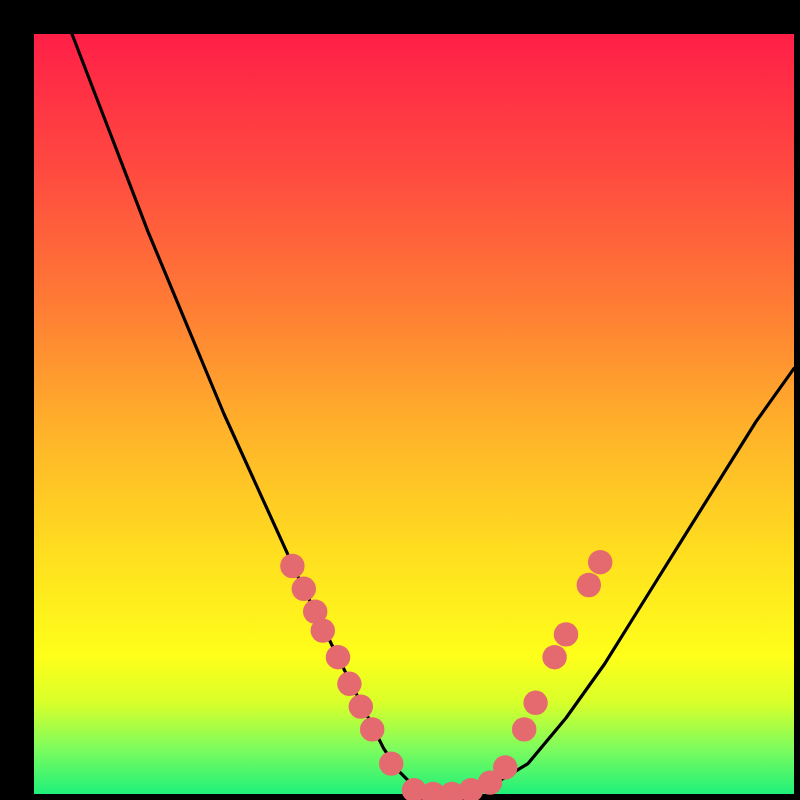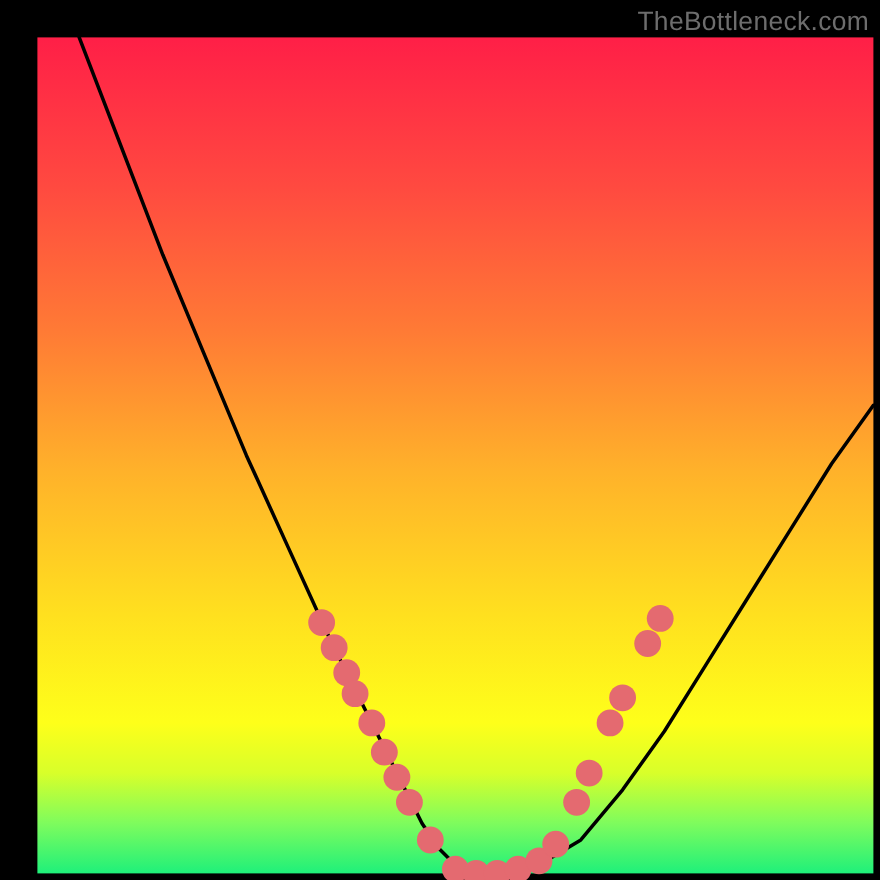--- a/index.html
+++ b/index.html
@@ -91,14 +91,13 @@
           <circle cx="471.2" cy="733.4" r="12.2" class="marker"></circle>
           <circle cx="490.2" cy="695.4" r="12.2" class="marker"></circle>
           <circle cx="501.6" cy="668.8" r="12.2" class="marker"></circle>
           <circle cx="520.6" cy="623.2" r="12.2" class="marker"></circle>
           <circle cx="532.0" cy="600.4" r="12.2" class="marker"></circle>
           <circle cx="554.8" cy="551.0" r="12.2" class="marker"></circle>
           <circle cx="566.2" cy="528.2" r="12.2" class="marker"></circle>
         </g>
     </svg>
   </div>
-  <div class="watermark">TheBottleneck.com</div>
 </div>
 
 </body></html>

